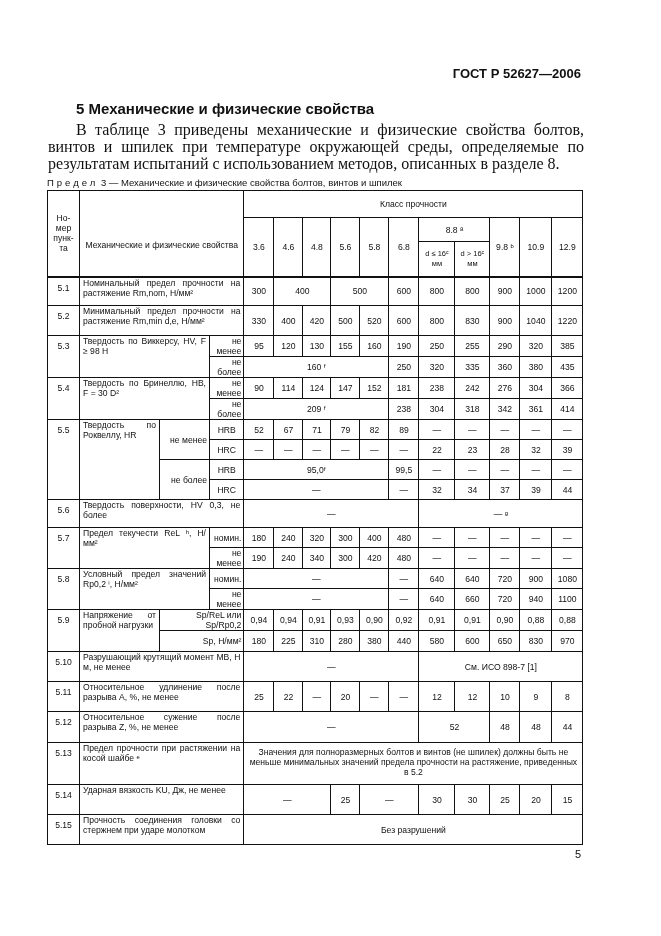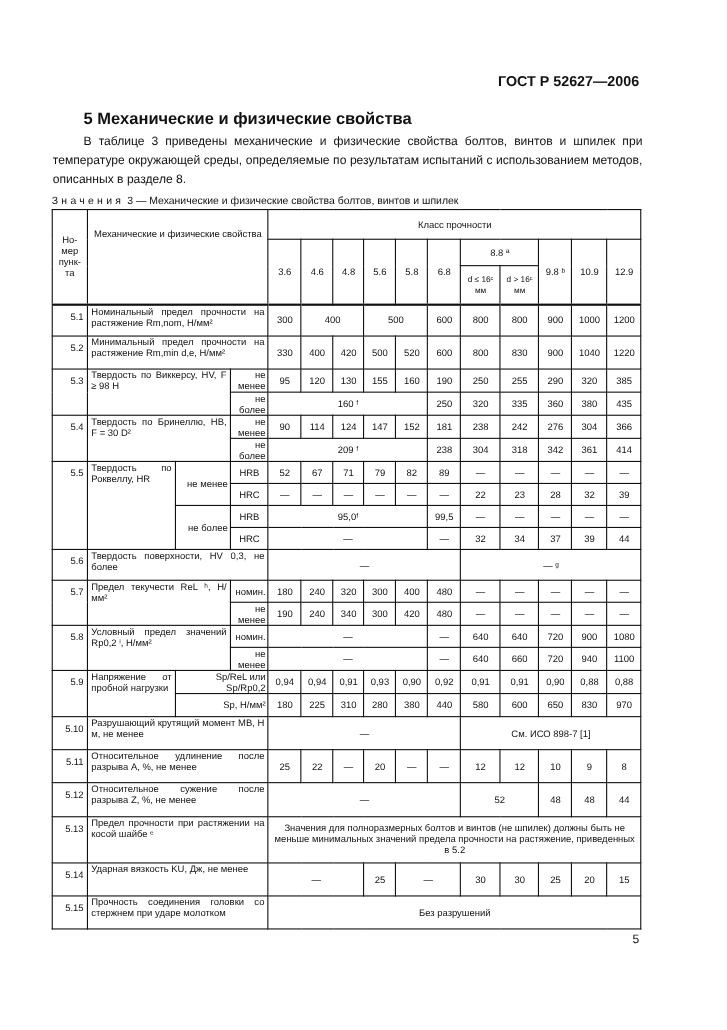--- a/index.html
+++ b/index.html
@@ -1,41 +1,41 @@
 <!DOCTYPE html>
 <html><head>
 <meta charset="utf-8">
 <style>
   html, body { margin:0; padding:0; background:#ffffff; }
   body { width:661px; height:936px; position:relative; overflow:hidden;
          font-family:"Liberation Sans", sans-serif; color:#111; }
   .std { position:absolute; right:80px; top:66px; font-weight:bold; font-size:13px; }
   .h5 { position:absolute; left:76px; top:100px; font-weight:bold; font-size:15px; }
-  .intro { position:absolute; left:48px; top:121px; width:536px; font-size:11px; line-height:17px; text-align:justify; }
+  .intro { position:absolute; left:48px; top:121px; width:536px; font-size:16px; line-height:17px; text-align:justify;font-family:Liberation Serif, serif; }
   .intro .ind { display:inline-block; width:28px; }
   .caption { position:absolute; left:47px; top:177px; font-size:9.5px; }
   .caption .sp { letter-spacing:3px; }
   table.t { position:absolute; left:47px; top:190px; border-collapse:collapse; table-layout:fixed;
             font-size:8.6px; }
   table.t td { border:1px solid #111; padding:0 2px; text-align:center; vertical-align:middle; line-height:10px; }
-  table.t td.num { text-align:right; vertical-align:top; padding:5px 3px; }
+  table.t td.num { text-align:center; vertical-align:top; padding:5px 3px; }
   table.t td.prop { text-align:justify; vertical-align:top; padding:0 3px; text-align-last:left; }
   table.t td.sub { text-align:right; padding-left:4px; }
   table.t td.hdr { vertical-align:middle; }
   table.t tr.thick td { border-top:2.5px solid #111; }
   .small { font-size:7.5px; }
   .pg { position:absolute; left:575px; top:848px; font-size:11px; }
 </style>
 </head>
 <body>
 
 <div class="std">ГОСТ Р 52627—2006</div>
 <div class="h5">5  Механические и физические свойства</div>
 <div class="intro"><span class="ind"></span><span>В таблице 3 приведены механические и физические свойства болтов, винтов и шпилек при температуре окружающей среды, определяемые по результатам испытаний с использованием методов, описанных в разделе 8.</span></div>
-<div class="caption"><span class="sp">Значения</span><span> 3 — Механические и физические свойства болтов, винтов и шпилек</span></div>
+<div class="caption"><span class="sp">Предел</span><span> 3 — Механические и физические свойства болтов, винтов и шпилек</span></div>
 
 <table class="t">
   <colgroup>
     <col style="width:32px">
       <col style="width:80px">
       <col style="width:50px">
       <col style="width:34px">
     <col style="width:30px">
       <col style="width:29px">
       <col style="width:28px">
@@ -45,21 +45,21 @@
     <col style="width:36px">
       <col style="width:35px">
       <col style="width:30px">
       <col style="width:32px">
       <col style="width:31px">
   </colgroup>
 
   <tbody>
       <tr style="height:27px">
     <td rowspan="3" class="hdr">Но-мер пунк-та</td>
-    <td rowspan="3" colspan="3" class="hdr" style="vertical-align:top;padding-top:16px">Механические и физические свойства</td>
+    <td rowspan="3" colspan="3" class="hdr" style="vertical-align:top;padding-top:49px">Механические и физические свойства</td>
     <td colspan="11">Класс прочности</td>
   </tr>
   <tr style="height:24px">
     <td rowspan="2">3.6</td>
     <td rowspan="2">4.6</td>
     <td rowspan="2">4.8</td>
     <td rowspan="2">5.6</td>
     <td rowspan="2">5.8</td>
     <td rowspan="2">6.8</td>
     <td colspan="2">8.8 ª</td>

